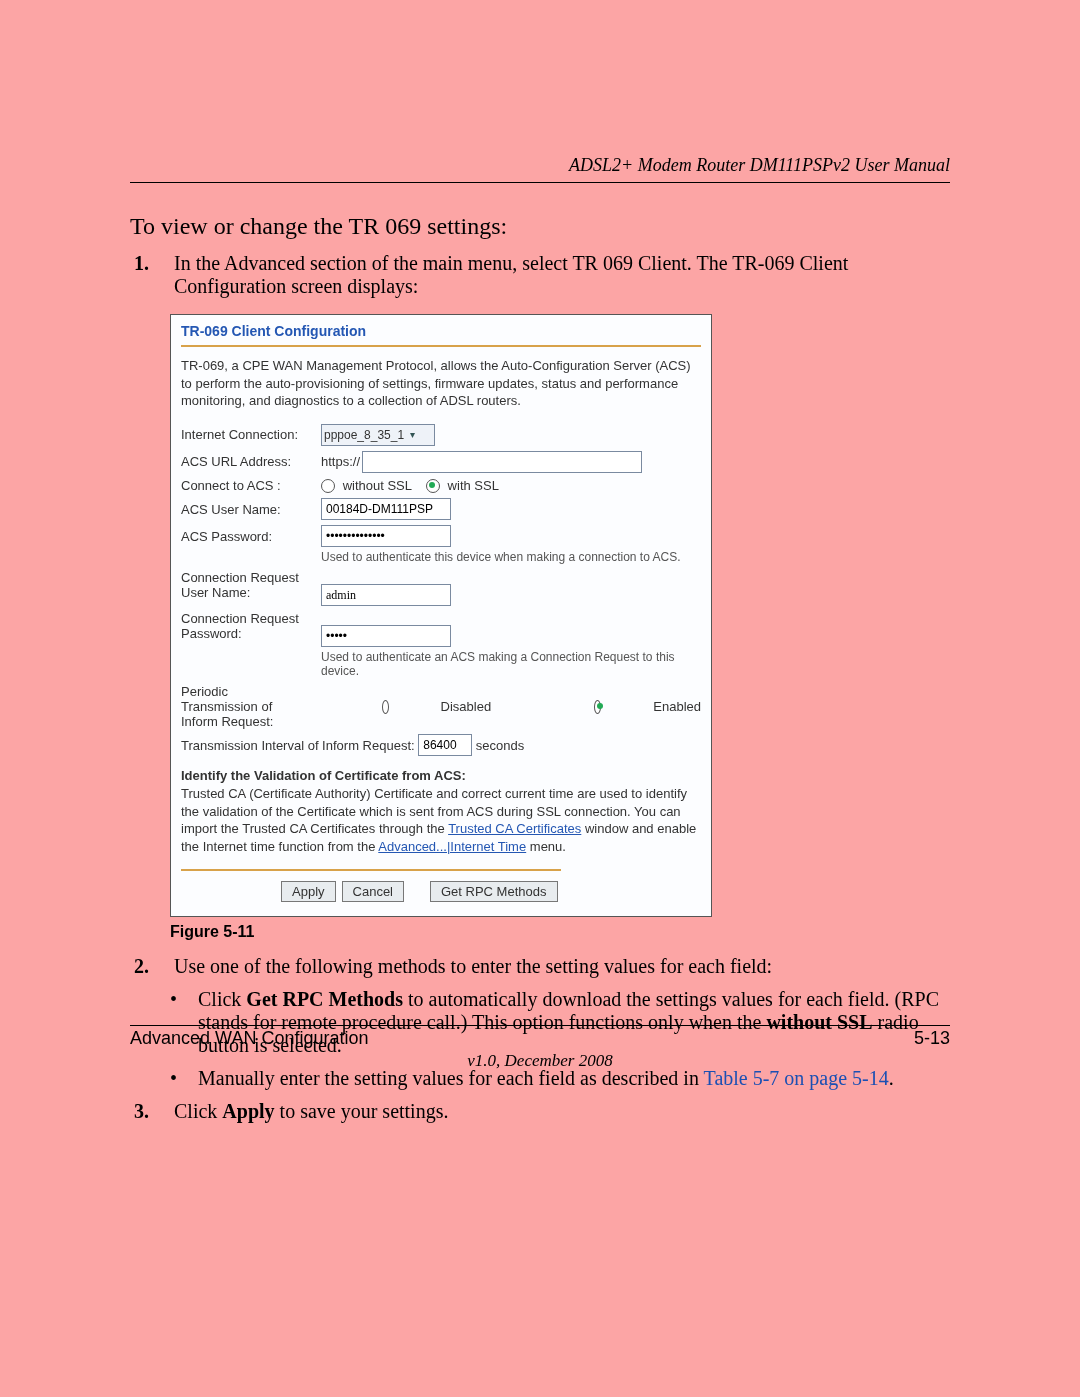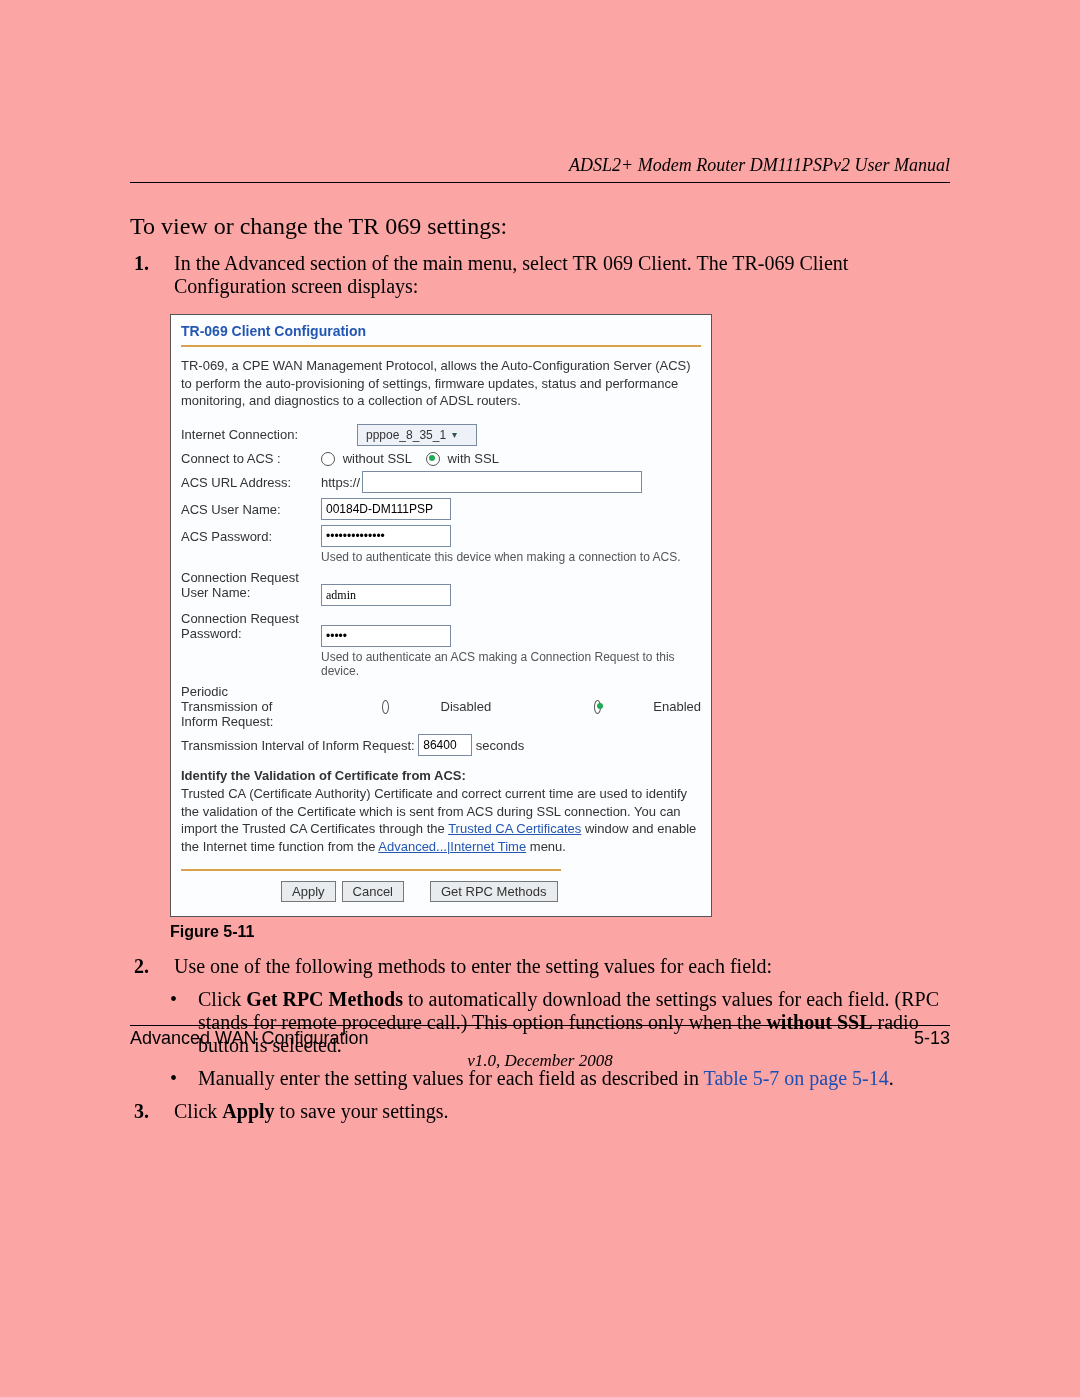--- a/index.html
+++ b/index.html
@@ -87,22 +87,22 @@
     padding: 1px 4px;
     font-size: 12px;
     font-family: Arial, sans-serif;
     color: #000;
   }
   .fb-select {
     background: #eef2f8;
     border: 1px solid #7a8aa0;
     height: 20px;
     font-size: 12px;
-    padding-left: 8px;
-    display: inline-flex; align-items: center; gap: 6px; margin-left: 36px;
+    padding-left: 2px;
+    display: inline-flex; align-items: center; gap: 6px;
   }
   .fb-select .chev { font-size: 10px; color: #355; }
   .fb-help { margin-left: 140px; font-size: 12px; color: #555; margin-top: -2px; margin-bottom: 6px; }
   .fb-blockhead { font-weight: bold; margin-top: 12px; }
   .fb-sep { border-top: 2px solid #d8a24a; margin: 12px 0 10px 0; width: 380px; }
   .fb-btns { display: flex; gap: 6px; margin-left: 100px; }
   .fb-btn {
     background: #e8ecef;
     border: 1px solid #777;
     padding: 2px 10px;
@@ -152,34 +152,34 @@
 
       <div class="fb-row">
         <div class="fb-label">Internet Connection:</div>
         <div class="fb-select" style="width:110px;">
           <span>pppoe_8_35_1</span>
           <span class="chev">▾</span>
         </div>
       </div>
 
       <div class="fb-row">
+        <div class="fb-label">ACS URL Address:</div>
+        <span style="margin-right:2px;">https://</span>
+        <input class="fb-input" style="width: 270px;" value="">
+      </div>
+
+      <div class="fb-row">
         <div class="fb-label">Connect to ACS :</div>
         <div>
           <span class="radio"></span>
           <span>without SSL</span>
           &nbsp;&nbsp;
           <span class="radio sel"></span>
           <span>with SSL</span>
         </div>
-      </div>
-
-      <div class="fb-row">
-        <div class="fb-label">ACS URL Address:</div>
-        <span style="margin-right:2px;">https://</span>
-        <input class="fb-input" style="width: 270px;" value="">
       </div>
 
       <div class="fb-row">
         <div class="fb-label">ACS User Name:</div>
         <input class="fb-input" style="width: 120px;" value="00184D-DM111PSP">
       </div>
 
       <div class="fb-row">
         <div class="fb-label">ACS Password:</div>
         <input class="fb-input" style="width: 120px;" value="••••••••••••••">

